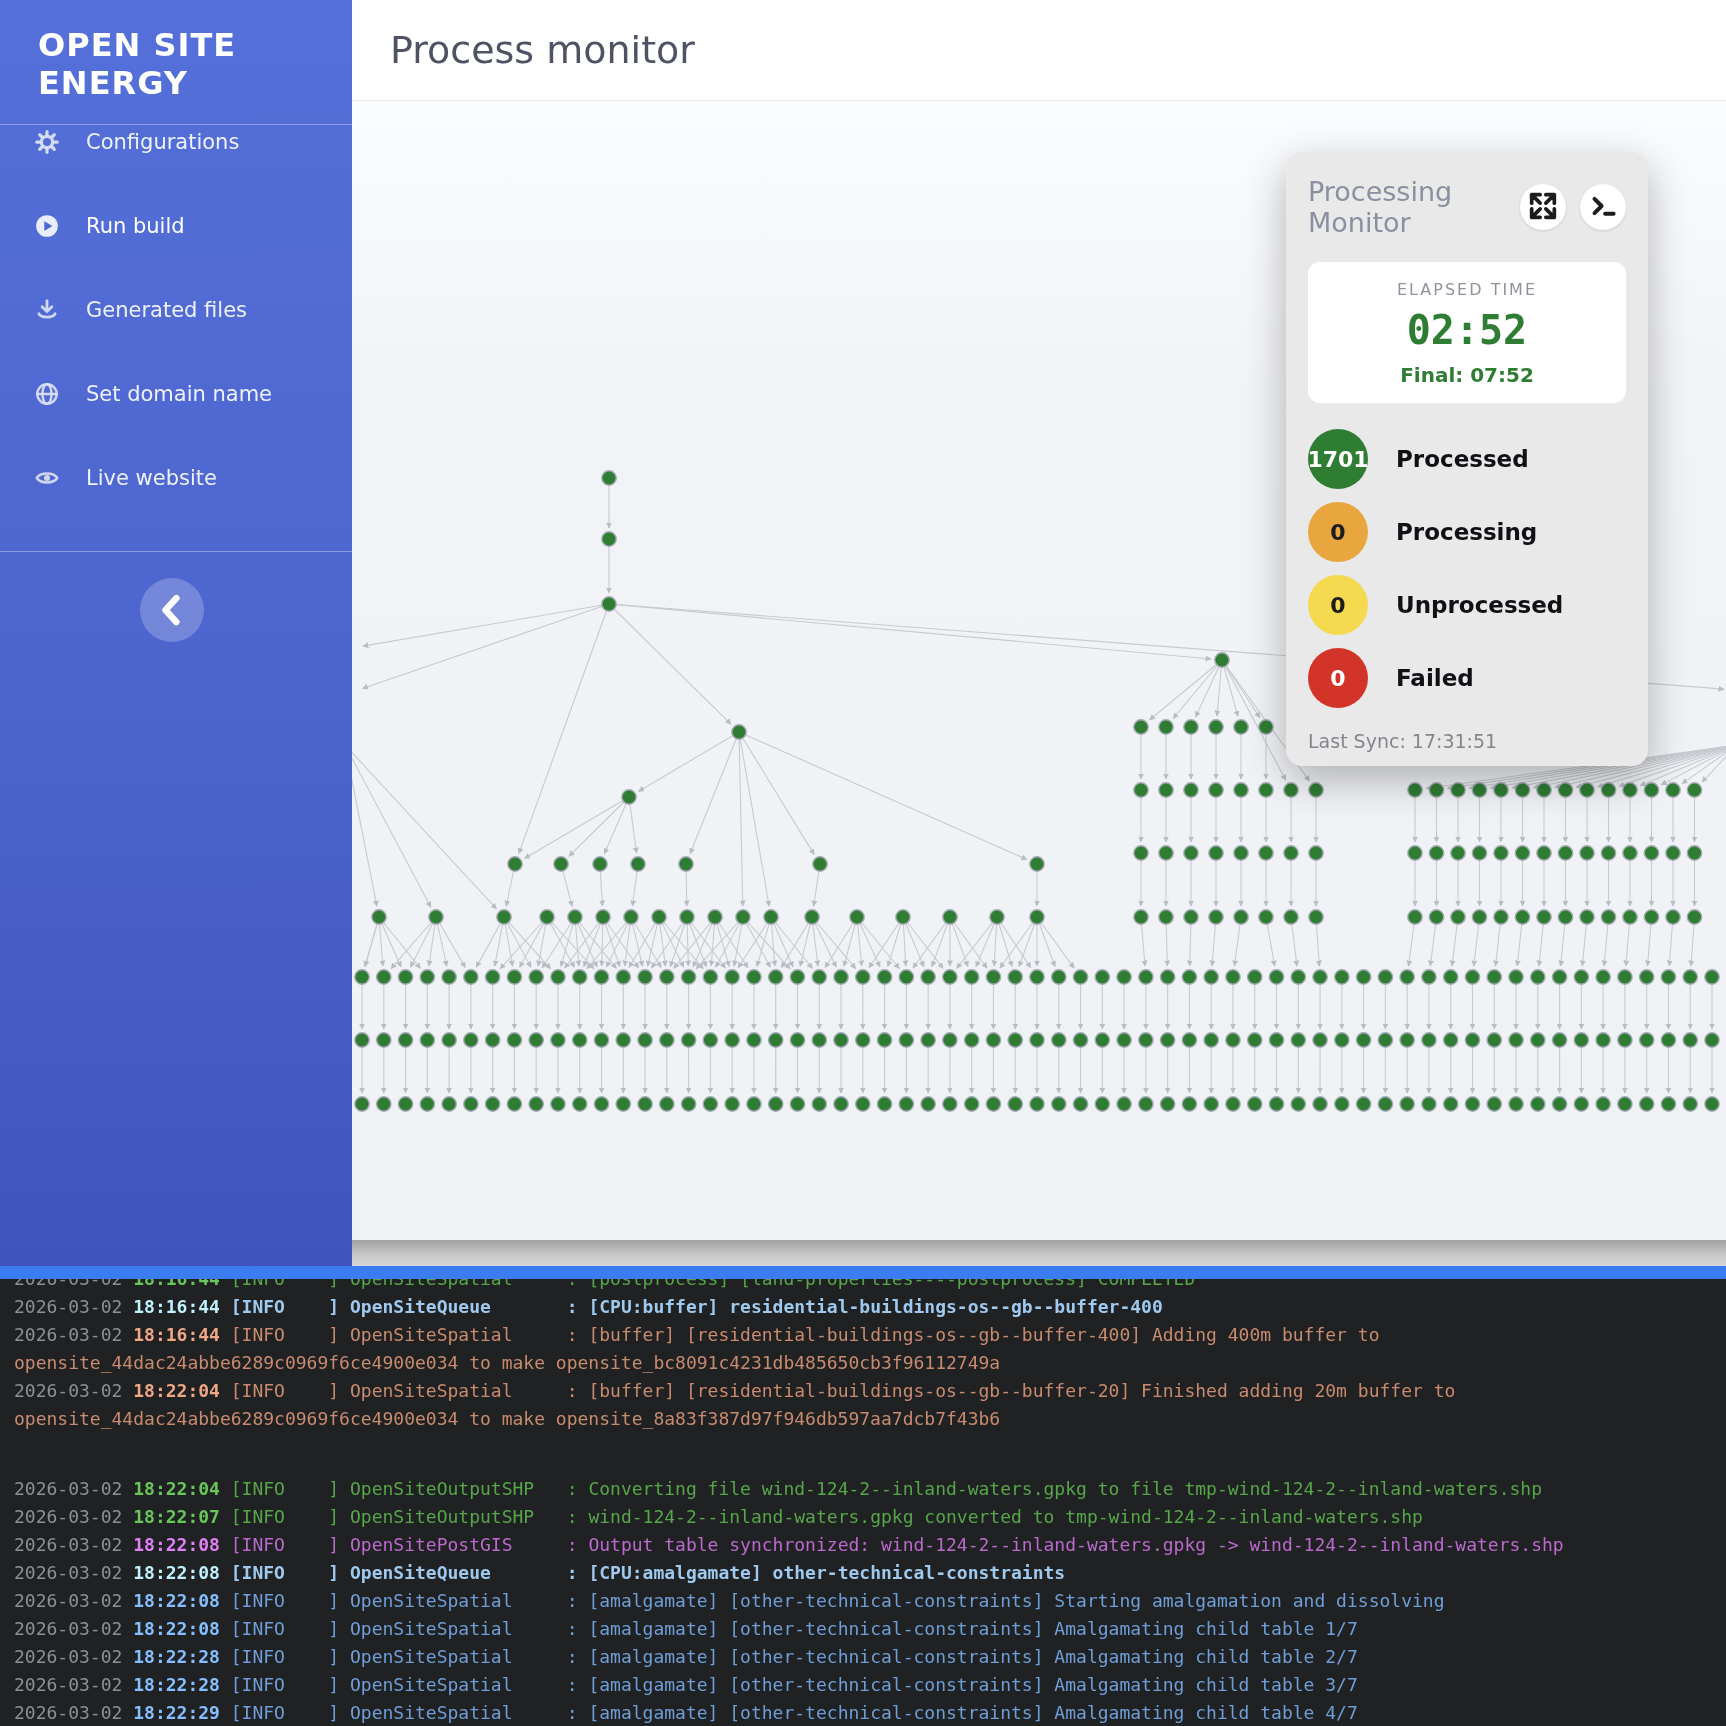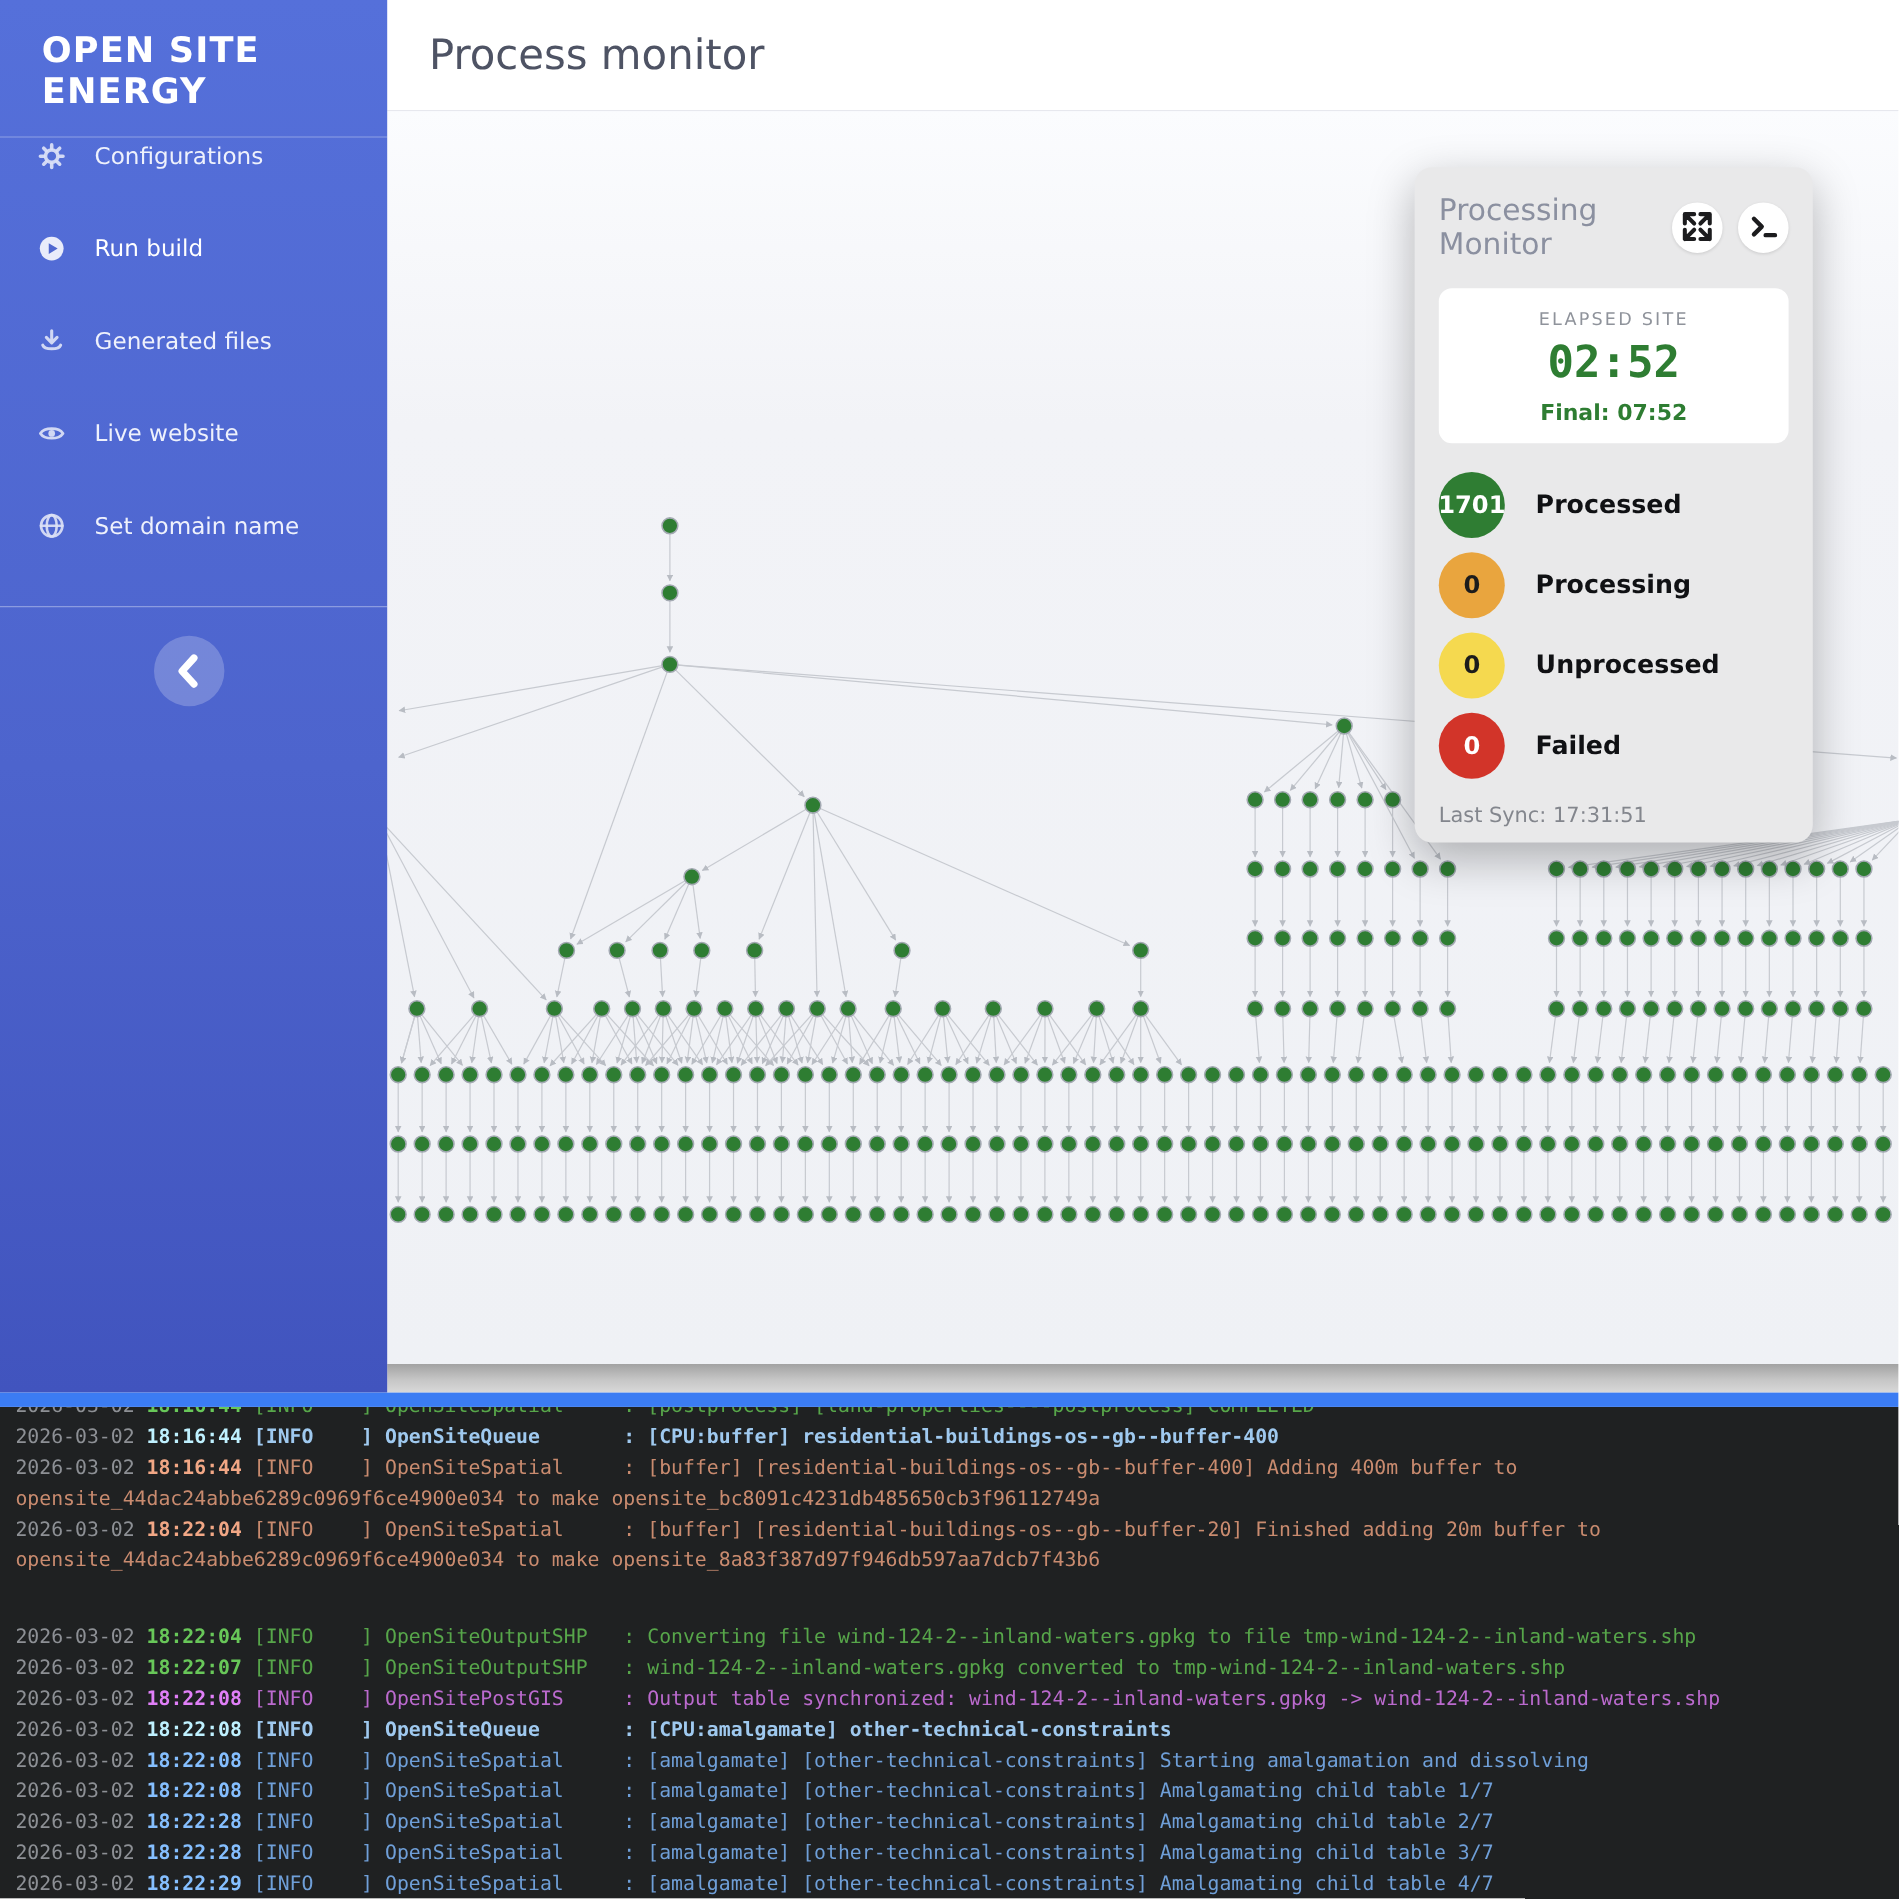--- a/index.html
+++ b/index.html
@@ -96,36 +96,36 @@
         <div class="nav-item">
           <span class="ic"><svg viewBox="0 0 24 24" width="100%" height="100%">
               <g fill="none" stroke="rgba(255,255,255,0.92)" stroke-width="2.6" stroke-linecap="round" stroke-linejoin="round">
                 <path d="M12 3.5v9.5M7.5 9l4.5 4.5L16.5 9M4.5 15.5c1.5 4 13.5 4 15 0"></path>
               </g>
             </svg></span>
           <span>Generated files</span>
         </div>
         <div class="nav-item">
           <span class="ic"><svg viewBox="0 0 24 24" width="100%" height="100%">
-              <g fill="none" stroke="rgba(255,255,255,0.92)" stroke-width="2.3" stroke-linecap="round" stroke-linejoin="round">
-                <path d="M2.5 12C6 6.6 18 6.6 21.5 12C18 17.4 6 17.4 2.5 12Z"></path>
-              </g>
-              <circle cx="12" cy="12" r="2.8" fill="rgba(255,255,255,0.92)"></circle>
-            </svg></span>
-          <span>Live website</span>
-        </div>
-        <div class="nav-item">
-          <span class="ic"><svg viewBox="0 0 24 24" width="100%" height="100%">
               <g fill="none" stroke="rgba(255,255,255,0.92)" stroke-width="2.2" stroke-linecap="round" stroke-linejoin="round">
                 <circle cx="12" cy="12" r="9"></circle>
                 <ellipse cx="12" cy="12" rx="4.2" ry="9"></ellipse>
                 <path d="M3 12h18"></path>
               </g>
             </svg></span>
           <span>Set domain name</span>
+        </div>
+        <div class="nav-item">
+          <span class="ic"><svg viewBox="0 0 24 24" width="100%" height="100%">
+              <g fill="none" stroke="rgba(255,255,255,0.92)" stroke-width="2.3" stroke-linecap="round" stroke-linejoin="round">
+                <path d="M2.5 12C6 6.6 18 6.6 21.5 12C18 17.4 6 17.4 2.5 12Z"></path>
+              </g>
+              <circle cx="12" cy="12" r="2.8" fill="rgba(255,255,255,0.92)"></circle>
+            </svg></span>
+          <span>Live website</span>
         </div>
       </nav>
     <hr class="side-div lower">
     <button class="collapse-btn">
       <span class="ic" id="collapse-icon"><svg viewBox="0 0 24 24" width="100%" height="100%">
             <g fill="none" stroke="#ffffff" stroke-width="3" stroke-linecap="round" stroke-linejoin="round">
               <path d="M14 7L9 12.5L14 18"></path>
             </g>
           </svg></span>
     </button>
@@ -821,21 +821,21 @@
       </button>
       <button class="icon-btn">
         <span class="ic" id="terminal-icon"><svg viewBox="0 0 24 24" width="100%" height="100%">
               <g fill="none" stroke="#1c1c1e" stroke-width="2.8" stroke-linecap="round" stroke-linejoin="round">
                 <path d="M6 7l5 5-5 5M13.5 17.5h6"></path>
               </g>
             </svg></span>
       </button>
     </div>
     <div class="timer-card">
-      <div class="elapsed-label">ELAPSED SITE</div>
+      <div class="elapsed-label">ELAPSED TIME</div>
       <div class="elapsed-time" id="elapsed-time" style="color: rgb(46, 125, 50);">02:52</div>
       <div class="final-time" id="final-time" style="color: rgb(46, 125, 50);">Final: 07:52</div>
     </div>
     <div class="stats" id="stats">
         <div class="stat-row">
           <div class="stat-circle" style="background: rgb(47, 125, 51); color: rgb(255, 255, 255);">1701</div>
           <div class="stat-label">Processed</div>
         </div>
         <div class="stat-row">
           <div class="stat-circle" style="background: rgb(233, 165, 62); color: rgb(28, 28, 28);">0</div>

